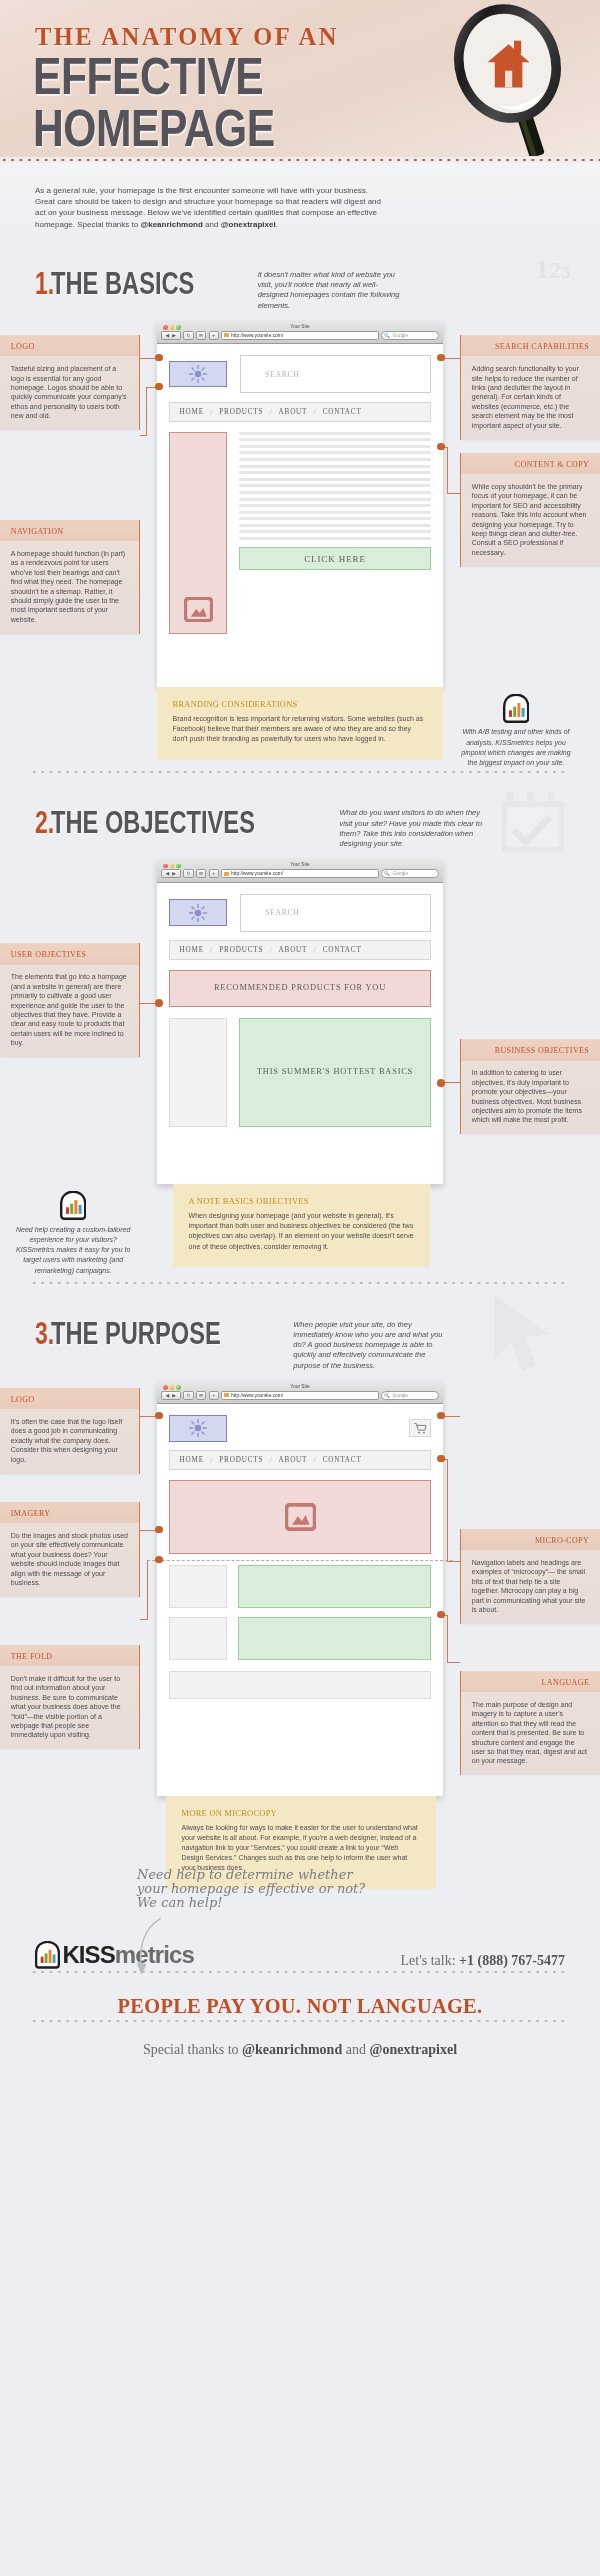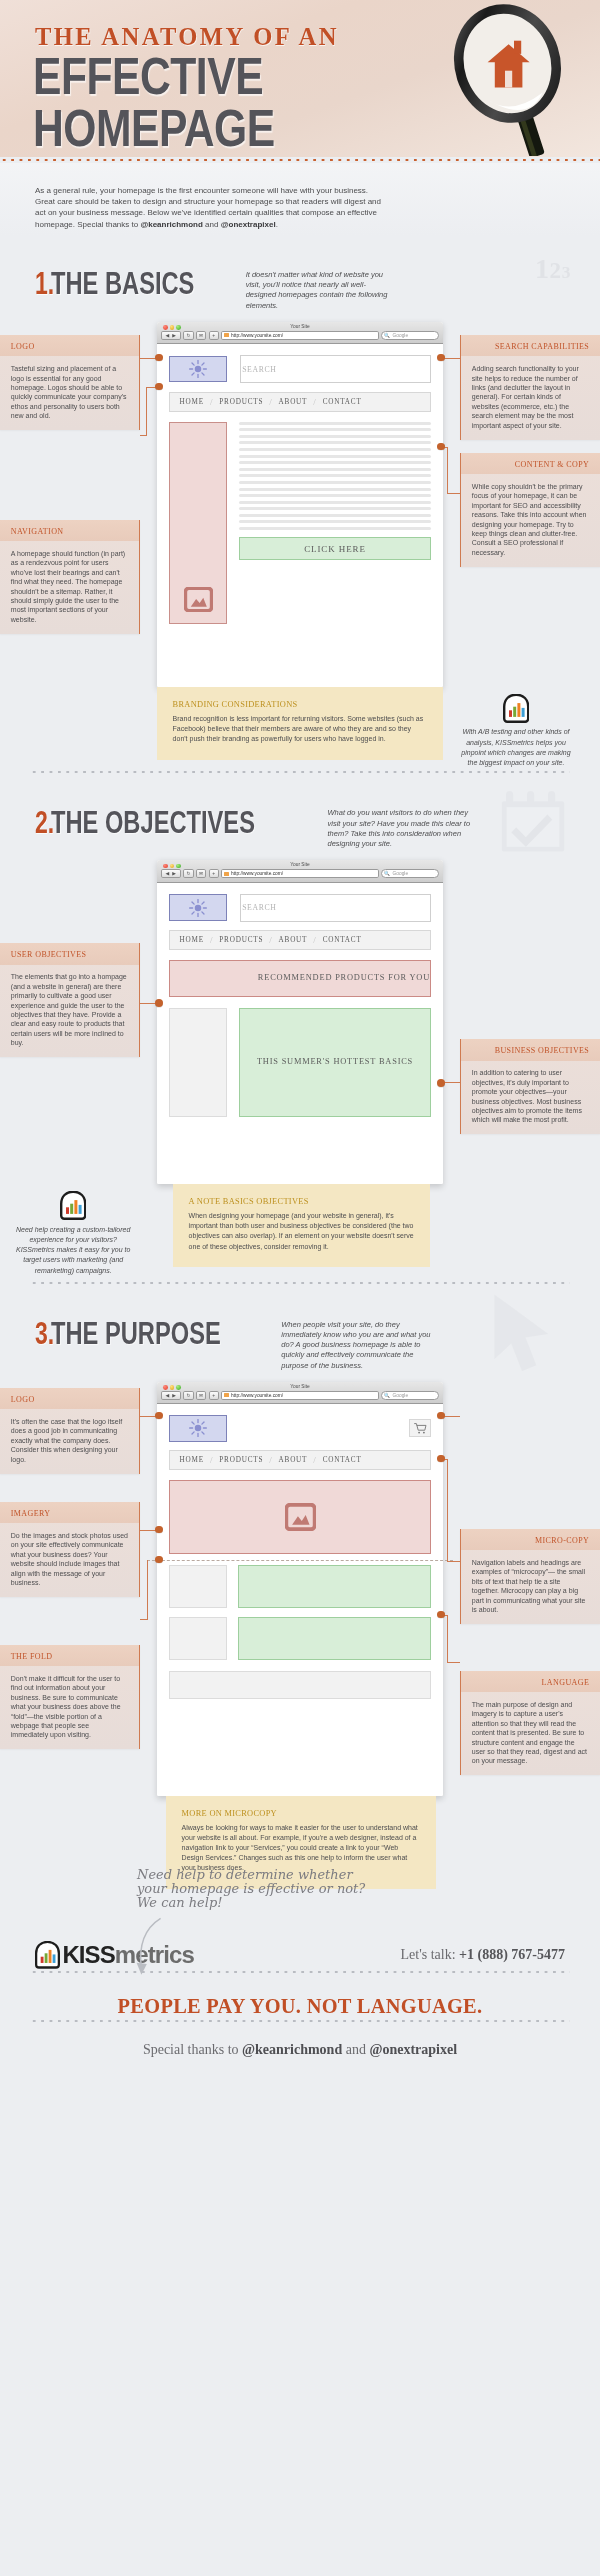--- a/index.html
+++ b/index.html
@@ -70,21 +70,21 @@
     display: inline-block; vertical-align: top;
     font-family: "Liberation Sans Narrow","Liberation Sans", sans-serif;
     font-weight: bold; font-size: 32px; color: #54545a;
     transform: scaleX(.74); transform-origin: left bottom;
     margin-left: -10.8px;
     text-shadow: 1.2px 1.2px 1.2px rgba(255,255,255,.7);
     white-space: nowrap;
   }
   .sec-sub {
     display: inline-block; vertical-align: top;
-    width: 150px; margin-left: 1px; margin-top: 4.8px;
+    width: 150px; margin-left: 13px; margin-top: 4.8px;
     font-style: italic; font-size: 7.5px; line-height: 10.2px; color: #4d4d4f;
   }
   .sec-ghost {
     position: absolute; right: 31px; top: 13.2px;
     opacity: .55;
   }
   .big-digits {
     position: absolute; right: 29px; top: 17px;
     font-family: "Liberation Serif", serif; color: #e0e2e6;
     font-weight: bold; letter-spacing: 0.6px;
@@ -158,22 +158,22 @@
     width: 58px; height: 9px; border: 0.6px solid #9a9a9a; border-radius: 4.8px; background: #fff;
     display: flex; align-items: center; padding: 0 2.4px; gap: 1.8px; font-size: 4.8px; color: #999;
   }
   .bpage { background: #fff; padding: 10.8px 12px 8.4px; }
 
   .m-logo {
     width: 58px; height: 26.4px; border: 0.6px solid #7d82b8; background: #d3d7ef;
     display: flex; align-items: center; justify-content: center;
   }
   .m-searchbox {
-    height: 28px; border: 0.6px solid #cfcfcf; background: #fff;
-    display: flex; align-items: center; padding-left: 1px;
+    height: 38px; border: 0.6px solid #cfcfcf; background: #fff;
+    display: flex; align-items: center; padding-left: 24px;
     font-family: "Liberation Serif", serif; font-size: 7.8px; color: #b5b5b5; letter-spacing: 0.6px; text-align: right;
   }
   .m-nav {
     margin-top: 8.4px; height: 20.4px; border: 0.6px solid #d7d7d7; background: #f2f2f2;
     display: flex; align-items: center; padding-left: 9.6px; gap: 6px;
     font-family: "Liberation Serif", serif; font-size: 7.2px; color: #5c5c5c; letter-spacing: 0.8px;
   }
   .m-nav .sep { color: #c6c6c6; font-size: 9px; }
   .m-imgbox {
     width: 58px; border: 0.6px solid #c98f8a; background: #f0d9d7;
@@ -181,21 +181,21 @@
   }
   .m-lines { flex: 1; }
   .m-line { height: 3px; background: #e6e6e6; border-radius: 1.8px; margin-bottom: 3.6px; }
   .m-cta {
     border: 0.6px solid #9ecf9e; background: #d8eed8; height: 23px;
     display: flex; align-items: center; justify-content: center;
     font-family: "Liberation Serif", serif; font-size: 9px; color: #5c5c5c; letter-spacing: 0.9px;
   }
   .m-banner {
     border: 0.6px solid #cb8a85; background: #f0d9d7; height: 37px;
-    display: flex; align-items: center; justify-content: flex-end; text-align: center;
+    display: flex; align-items: center; justify-content: center; text-align: center;
     font-family: "Liberation Serif", serif; font-size: 8.4px; color: #5c5c5c;
     letter-spacing: 0.8px; line-height: 12px;
   }
   .m-col-grey { border: 0.6px solid #dcdcdc; background: #f2f2f2; }
   .m-col-green {
     border: 0.6px solid #9ecf9e; background: #d8eed8;
     display: flex; align-items: center; justify-content: center; text-align: center;
     font-family: "Liberation Serif", serif; font-size: 8.4px; color: #5c5c5c;
     letter-spacing: 0.8px; line-height: 12px;
   }
@@ -220,21 +220,21 @@
     font-style: italic; font-size: 7px; line-height: 10.2px; color: #4d4d4f; margin-top: 4.8px;
   }
 
   
   .footer { position: relative; padding-top: 18px; }
   .handwrite {
     font-family: "DejaVu Serif", serif; font-style: italic;
     font-size: 13px; line-height: 14px; color: #7b7b80;
     margin-left: 137px; width: 240px;
   }
-  .footer-logo-row { display: flex; align-items: center; padding: 0 35px; margin-top: 31px; }
+  .footer-logo-row { display: flex; align-items: flex-end; padding: 0 35px; margin-top: 31px; }
   .kiss-logo { display: flex; align-items: center; gap: 2.4px; }
   .kiss-word {
     font-family: "Liberation Sans", sans-serif; font-weight: bold; font-size: 24px;
     letter-spacing: -0.9px; color: #232323;
   }
   .kiss-word .light { color: #6c6c6c; font-weight: bold; }
   .lets-talk {
     margin-left: auto; font-family: "Liberation Serif", serif;
     font-size: 14px; color: #6b6b6f;
   }

